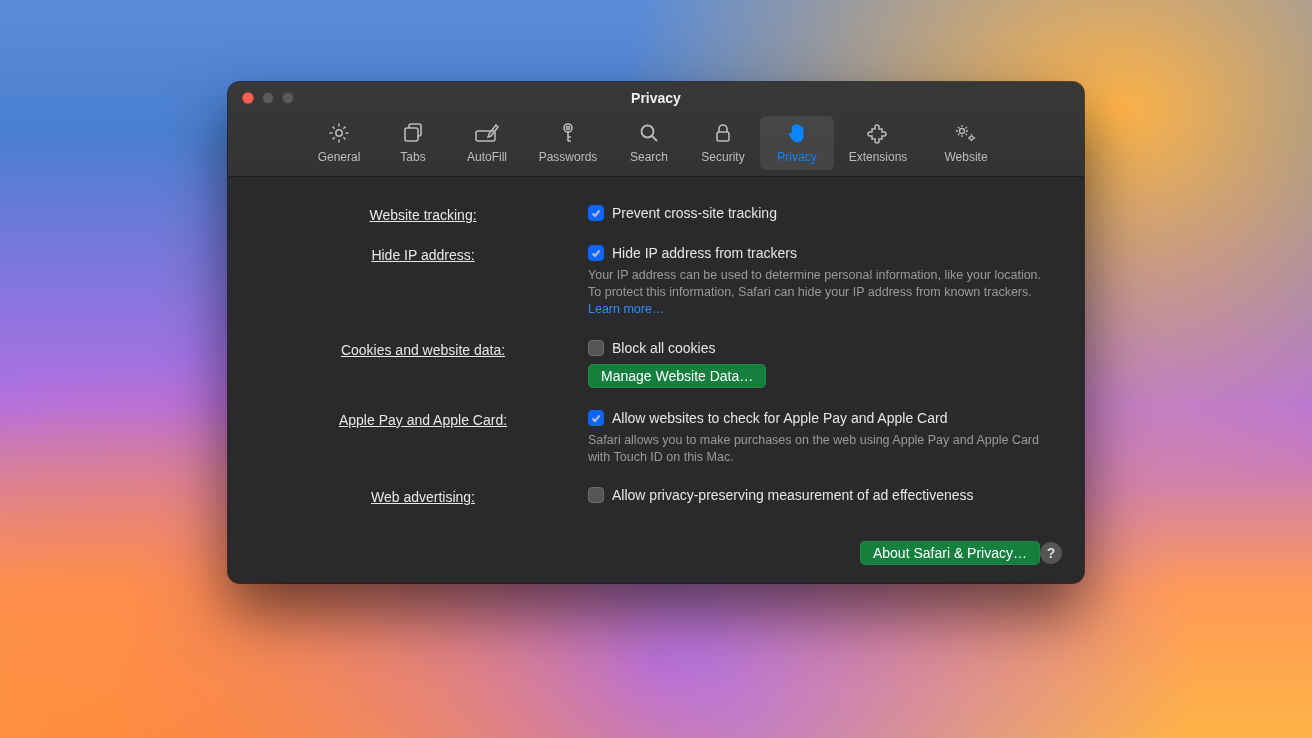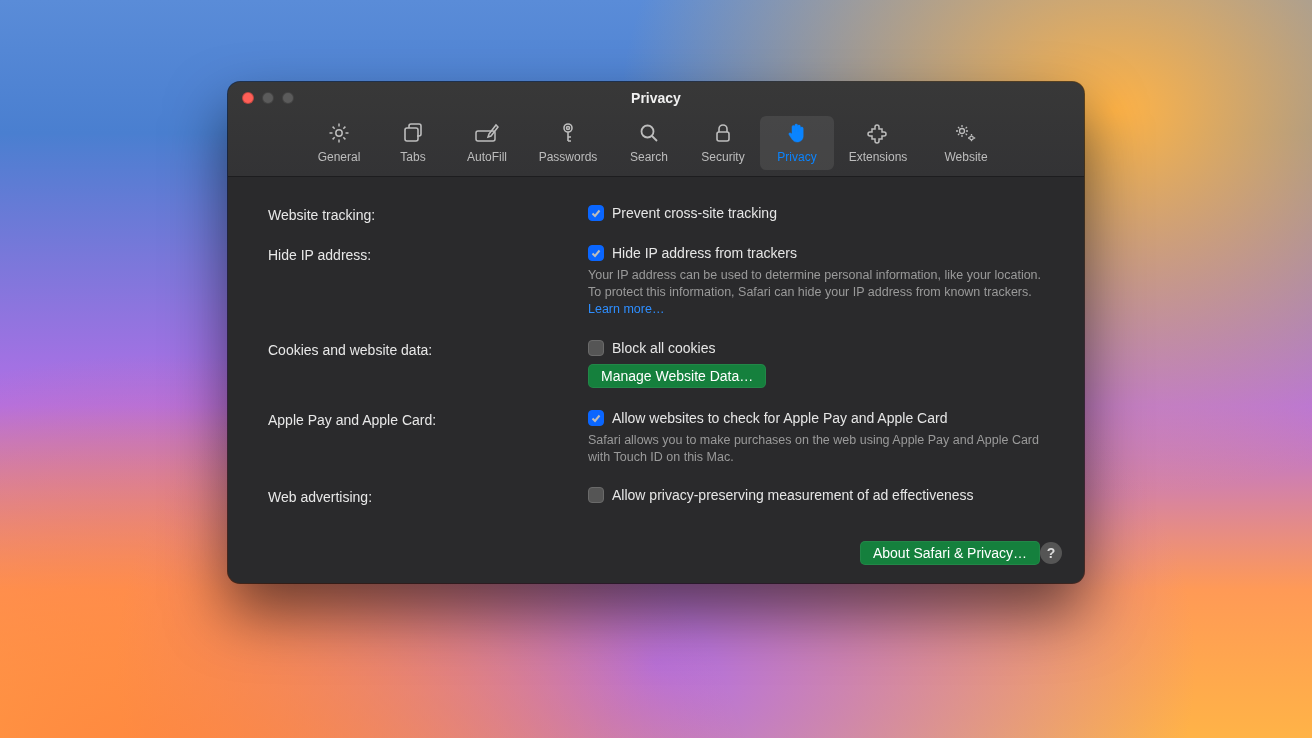--- a/index.html
+++ b/index.html
@@ -42,21 +42,21 @@
     color: #bdbdbd;
   }
   .tab.wide { width: 88px; }
   .tab .ico { width: 26px; height: 26px; display: flex; align-items: center; justify-content: center; }
   .tab .lbl { font-size: 12px; margin-top: 4px; }
   .tab.active { background: rgba(120,120,120,0.25); color: #0a84ff; }
   .tab.active svg { stroke: #0a84ff; fill: #0a84ff; }
   .content { padding: 28px 40px 22px 40px; background: #2a2a2c; }
   .row { display: flex; margin-bottom: 10px; }
   .row.big-gap { margin-top: 22px; }
-  .label-col { width: 320px; text-align: left; padding-right: 10px; padding-top: 2px; font-size: 14px; color: #e8e8e8; }
+  .label-col { width: 320px; text-align: center; padding-right: 10px; padding-top: 2px; font-size: 14px; color: #e8e8e8; text-decoration: underline; }
   .ctrl-col { flex: 1; }
   .check-line { display: flex; align-items: center; gap: 8px; font-size: 14px; }
   .checkbox {
     width: 16px; height: 16px; border-radius: 4px; display: inline-flex; align-items: center; justify-content: center;
     background: #555; border: 0.5px solid #6a6a6a; flex-shrink: 0;
   }
   .checkbox.checked { background: #0a66ff; border-color: #0a66ff; }
   .checkbox svg { display: none; }
   .checkbox.checked svg { display: block; }
   .desc { font-size: 12.5px; color: #9a9a9a; margin-top: 6px; line-height: 1.35; max-width: 460px; }

